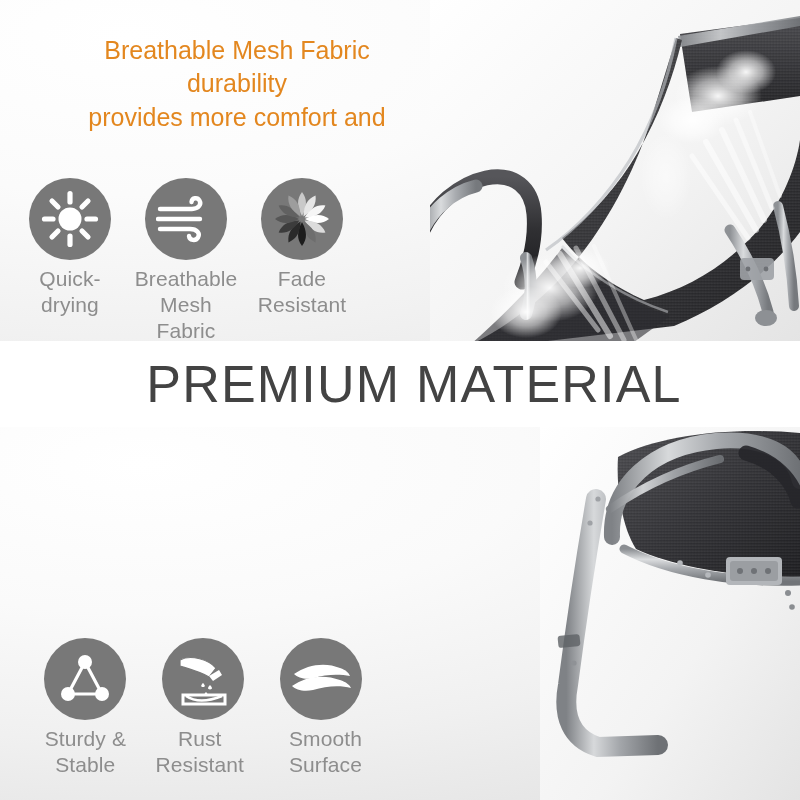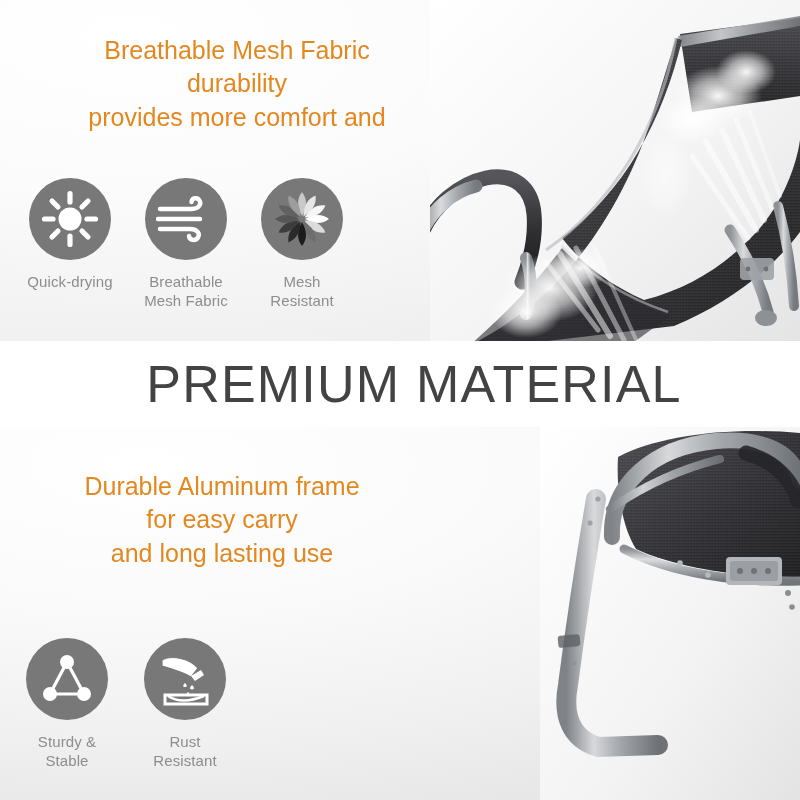--- a/index.html
+++ b/index.html
@@ -29,25 +29,25 @@
             text-align:center;font-weight:400;}
   .headline.h1{left:22px;top:34px;width:430px;}
   .headline.h2{left:22px;top:470px;width:400px;}
   .headline .ln{display:block;}
 
   
   .feat-row{position:absolute;z-index:5;display:flex;}
   .row-top{left:12px;top:178px;}
   .row-bottom{left:8px;top:638px;}
   .feature{width:116px;display:flex;flex-direction:column;align-items:center;}
-  .feature.fw{width:118px;}
+  .feature.fw{width:118px;align-items:flex-end;}
   .circle{width:82px;height:82px;border-radius:50%;background:#787878;
           display:flex;align-items:center;justify-content:center;}
   .circle svg{display:block;}
-  .flabel{margin-top:13px;font-size:15px;line-height:1.24;color:#8d8d8d;
+  .flabel{margin-top:6px;font-size:21px;line-height:1.24;color:#8d8d8d;
           text-align:center;letter-spacing:.1px;}
 
   
   .photo-top{position:absolute;left:430px;top:0;width:370px;height:345px;z-index:3;}
   .photo-bottom{position:absolute;left:540px;top:420px;width:260px;height:380px;z-index:3;}
   .ph{position:absolute;inset:0;}
 </style>
 </head>
 <body>
 
@@ -240,21 +240,21 @@
                     <path d="M0 -3 C5 -12 5.5 -20 0 -27 C-5.5 -20 -5 -12 0 -3 Z" fill="#616161"></path>
                   </g>
                 <g transform="rotate(330)">
                     <path d="M0 -3 C5 -12 5.5 -20 0 -27 C-5.5 -20 -5 -12 0 -3 Z" fill="#9d9d9d"></path>
                   </g>
               </g>
             </g>
           </svg>
         </div>
         <div class="flabel">
-          <span>Mesh</span><br>
+          <span>Fade</span><br>
           <span>Resistant</span>
         </div>
       </div>
 
     </div>
   </div>
 
   <div class="band">
     <div class="band-title">PREMIUM MATERIAL</div>
   </div>
@@ -328,25 +328,20 @@
         <circle cx="248" cy="166" r="3" fill="#8a8d91"></circle>
 
         <circle cx="58" cy="72" r="2.6" fill="#9fa2a6"></circle>
         <circle cx="50" cy="96" r="2.6" fill="#9fa2a6"></circle>
         <circle cx="140" cy="136" r="2.8" fill="#b6b9bd"></circle>
         <circle cx="168" cy="148" r="2.8" fill="#b6b9bd"></circle>
         <circle cx="252" cy="180" r="2.8" fill="#8a8d91"></circle>
       </svg>
     </div>
 
-    <div class="headline h2" style="top:43px;">
-      <span class="ln">Durable Aluminum frame</span>
-      <span class="ln">for easy carry</span>
-      <span class="ln">and long lasting use</span>
-    </div>
 
     <div class="feat-row row-bottom" style="top:211px;">
 
       <div class="feature fw">
         <div class="circle">
           <svg width="58" height="58" viewBox="0 0 58 58">
             <path d="M29 12 L46 44 L12 44 Z" fill="none" stroke="#fff" stroke-width="3.2" stroke-linejoin="round"></path>
             <circle cx="29" cy="12" r="7" fill="#fff"></circle>
             <circle cx="12" cy="44" r="7" fill="#fff"></circle>
             <circle cx="46" cy="44" r="7" fill="#fff"></circle>
@@ -370,17 +365,31 @@
             <path d="M13 46 C22 52 34 52 49 46" fill="none" stroke="#fff" stroke-width="2.6"></path>
           </svg>
         </div>
         <div class="flabel">
           <span>Rust</span><br>
           <span>Resistant</span>
         </div>
       </div>
 
 
+      <div class="feature fw">
+        <div class="circle">
+          <svg width="62" height="58" viewBox="0 0 62 58">
+            <path d="M4 24 C18 14 36 12 50 18 C56 20 59 23 60 26
+                     C50 24 36 24 24 28 C16 30 8 28 4 24 Z" fill="#fff"></path>
+            <path d="M2 36 C16 26 34 24 50 30 C56 32 60 35 61 38
+                     C50 35 36 36 23 40 C14 42 6 40 2 36 Z" fill="#fff"></path>
+          </svg>
+        </div>
+        <div class="flabel">
+          <span>Smooth</span><br>
+          <span>Surface</span>
+        </div>
+      </div>
 
     </div>
   </div>
 
 </div>
 
 </body></html>

